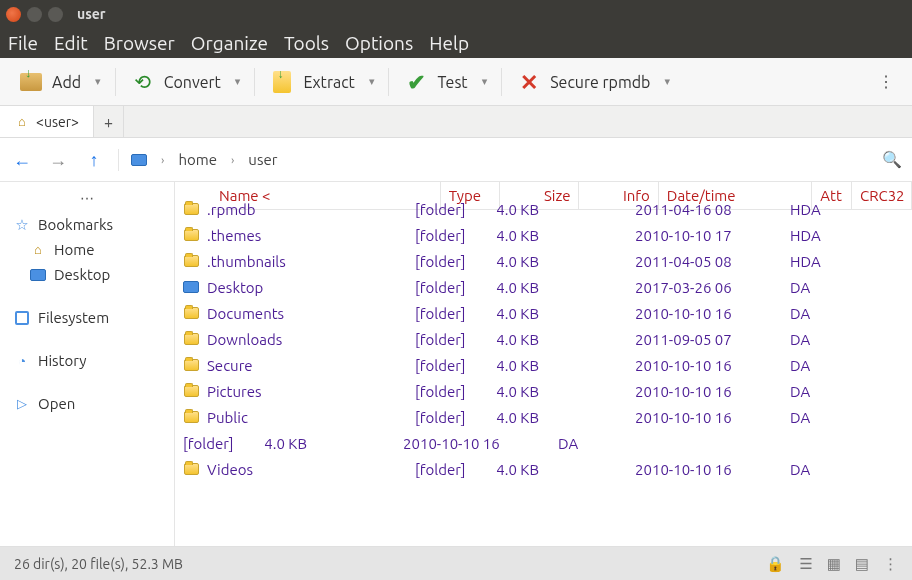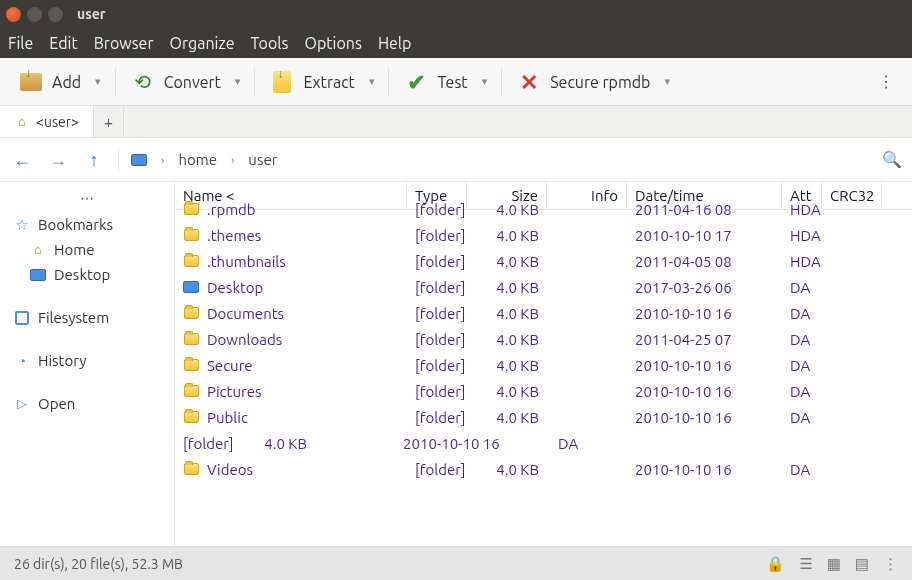--- a/index.html
+++ b/index.html
@@ -6,21 +6,21 @@
 body { width: 912px; height: 580px; background: #f7f7f7; overflow: hidden; display: flex; flex-direction: column; }
 
 
 .titlebar { height: 28px; background: #3c3b37; display: flex; align-items: center; padding: 0 6px; gap: 6px; }
 .win-btn { width: 15px; height: 15px; border-radius: 50%; background: #5a5955; display: inline-block; }
 .win-close { background: #e95420; background: radial-gradient(circle at 40% 40%, #f07548, #d24516); }
 .titlebar .title { color: #ddd; font-size: 14px; font-weight: bold; margin-left: 8px; }
 
 
 .menubar { height: 30px; background: #3c3b37; display: flex; align-items: center; padding: 0 8px; gap: 16px; }
-.menubar span { color: #eee; font-size: 16px; }
+.menubar span { color: #eee; font-size: 19px; }
 
 
 .toolbar { height: 48px; background: #f7f7f7; border-bottom: 1px solid #ddd; display: flex; align-items: center; padding: 0 8px; }
 .tool-btn { display: flex; align-items: center; gap: 8px; padding: 6px 10px; font-size: 16px; color: #333; cursor: pointer; }
 .tool-btn .caret { margin-left: 6px; color: #888; font-size: 11px; }
 .tool-sep { width: 1px; height: 28px; background: #e0e0e0; margin: 0 4px; }
 .tool-more { margin-left: auto; padding: 0 10px; color: #555; }
 
 
 .tabstrip { height: 32px; background: #f0f0ef; border-bottom: 1px solid #ddd; display: flex; }
@@ -39,21 +39,21 @@
 
 .main { flex: 1; display: flex; min-height: 0; background: #fff; }
 .sidebar { width: 175px; border-right: 1px solid #e5e5e5; padding: 6px 0; font-size: 15px; color: #333; }
 .sidebar .dots { text-align: center; color: #555; padding: 2px 0 6px; font-size: 14px; }
 .side-item { display: flex; align-items: center; gap: 8px; padding: 4px 14px; }
 .side-child { padding-left: 30px; }
 .side-gap { height: 18px; }
 
 
 .filepane { flex: 1; display: flex; flex-direction: column; min-width: 0; }
-.fhead { height: 28px; border-bottom: 1px solid #e5e5e5; display: flex; font-size: 15px; color: #0f172a; }
+.fhead { height: 28px; border-bottom: 1px solid #e5e5e5; display: flex; font-size: 15px; color: #b91c1c; margin-left: 36px; }
 .fhead > div { padding: 4px 8px; border-right: 1px solid #e5e5e5; display: flex; align-items: center; }
 .fbody { flex: 1; overflow: hidden; }
 .frow { height: 26px; display: flex; font-size: 15px; color: #4c1d95; align-items: center; }
 .frow > div { padding: 0 8px; overflow: hidden; white-space: nowrap; }
 .col-name { width: 232px; display: flex; align-items: center; gap: 8px; }
 .col-type { width: 60px; }
 .col-size { width: 80px; text-align: left; justify-content: flex-end; }
 .col-info { width: 80px; text-align: right; justify-content: flex-end; }
 .col-date { width: 155px; }
 .col-attr { width: 40px; }
@@ -288,21 +288,21 @@
         <div class="frow">
           <div class="col-name">
             <span class="ico">
               <span class="ico-folder"></span>
             </span>
             <span>Downloads</span>
           </div>
           <div class="col-type">[folder]</div>
           <div class="col-size" style="text-align:right">4.0 KB</div>
           <div class="col-info"></div>
-          <div class="col-date">2011-04-25 07</div>
+          <div class="col-date">2011-09-05 07</div>
           <div class="col-attr">DA</div>
           <div class="col-crc"></div>
         </div>
         <div class="frow">
           <div class="col-name">
             <span class="ico">
               <span class="ico-folder"></span>
             </span>
             <span>Secure</span>
           </div>

